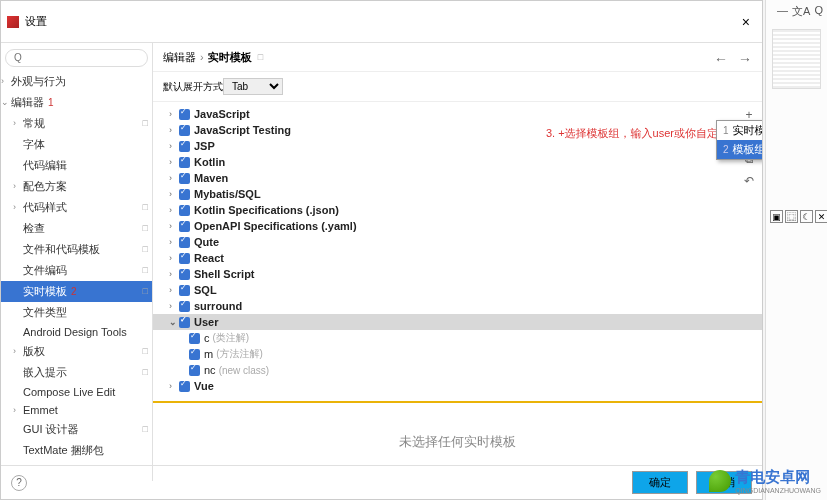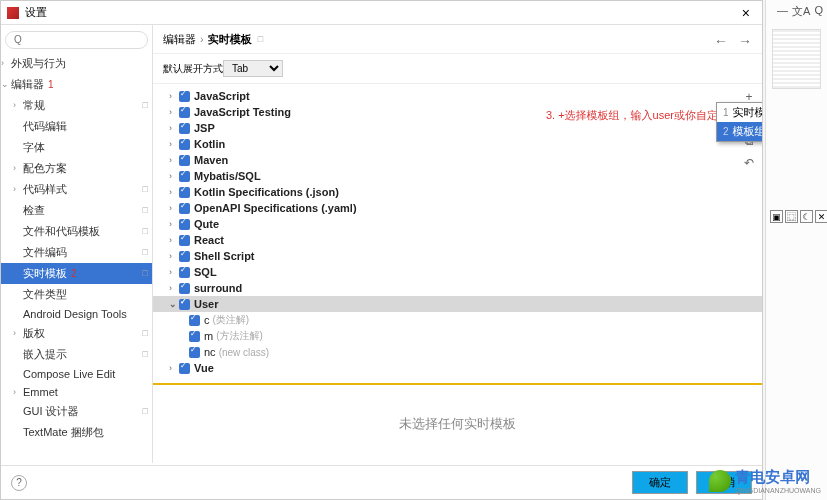--- a/index.html
+++ b/index.html
@@ -1,18 +1,18 @@
 <!DOCTYPE html>
 <html><head>
 <meta charset="utf-8">
 <style>
 * { margin:0; padding:0; box-sizing:border-box; font-family:"Microsoft YaHei",Arial,sans-serif; }
 body { background:#f5f5f5; width:827px; height:500px; overflow:hidden; position:relative; }
 .window { background:#fff; width:763px; height:500px; border:1px solid #ccc; position:relative; }
-.titlebar { height:24px; border-bottom:1px solid #e0e0e0; display:flex; align-items:center; padding:0 6px; font-size:11px; }
+.titlebar { height:42px; border-bottom:1px solid #e0e0e0; display:flex; align-items:center; padding:0 6px; font-size:11px; }
 .titlebar .icon { width:12px; height:12px; background:linear-gradient(135deg,#d33,#a22); margin-right:6px; }
 .titlebar .close { margin-left:auto; font-size:14px; cursor:pointer; padding:0 6px; }
 .main { display:flex; height:calc(100% - 60px); }
 .sidebar { width:152px; border-right:1px solid #e0e0e0; overflow-y:auto; }
 .search-wrap { padding:4px; }
 .search { width:100%; border:1px solid #ddd; border-radius:10px; padding:2px 8px; font-size:10px; height:18px; }
 .nav { font-size:11px; color:#333; }
 .nav-item { padding:3px 4px 3px 16px; display:flex; align-items:center; position:relative; cursor:pointer; }
 .nav-item.l1 { padding-left:10px; }
 .nav-item.l2 { padding-left:22px; }
@@ -83,24 +83,24 @@
             <span class="chev">⌄</span>
             <span>编辑器</span>
             <span class="badge">1</span>
           </div>
           <div class="nav-item l2">
             <span class="chev">›</span>
             <span>常规</span>
             <span class="cfg">□</span>
           </div>
           <div class="nav-item l2">
+            <span>字体</span>
+          </div>
+          <div class="nav-item l2">
             <span>代码编辑</span>
-          </div>
-          <div class="nav-item l2">
-            <span>字体</span>
           </div>
           <div class="nav-item l2">
             <span class="chev">›</span>
             <span>配色方案</span>
           </div>
           <div class="nav-item l2">
             <span class="chev">›</span>
             <span>代码样式</span>
             <span class="cfg">□</span>
           </div>

